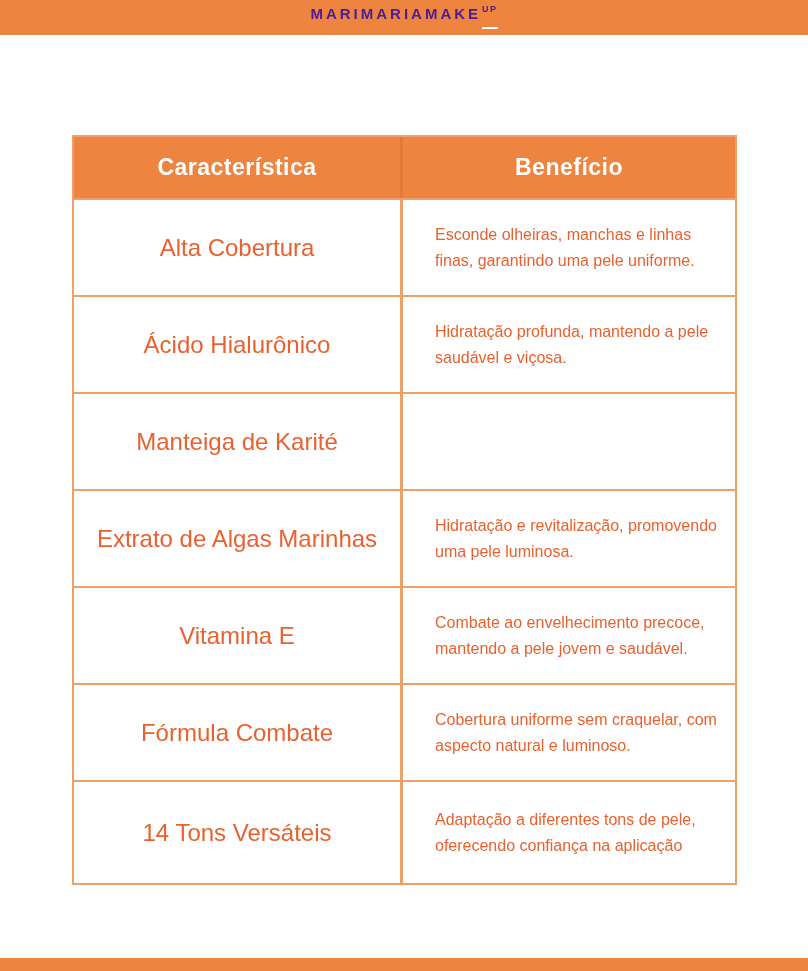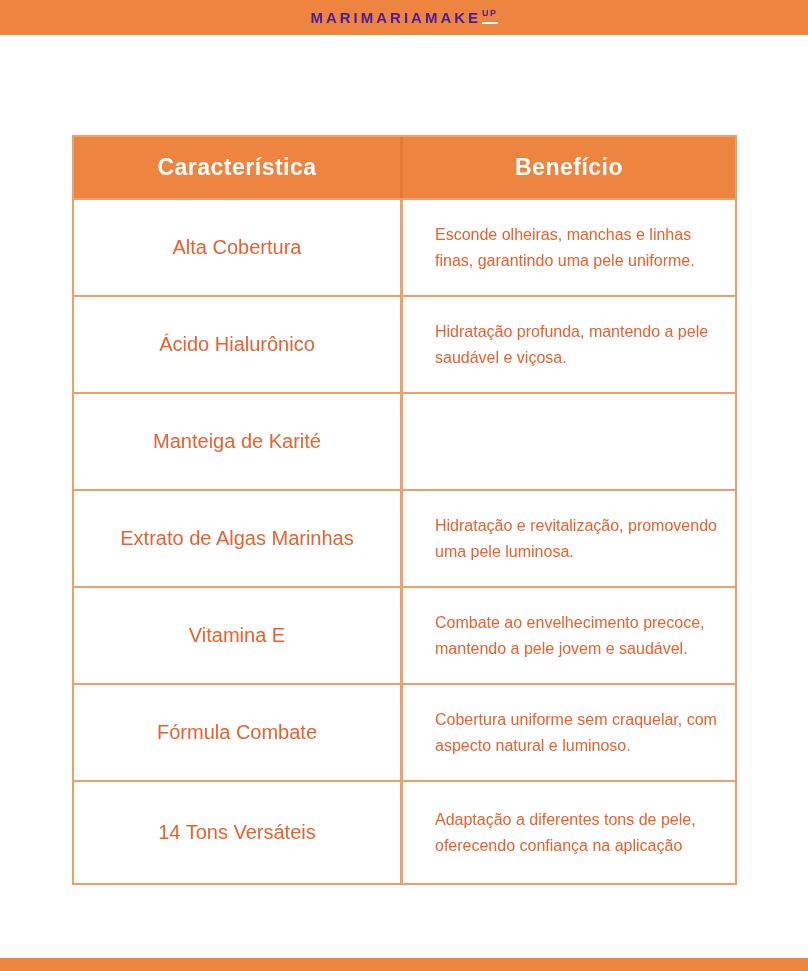--- a/index.html
+++ b/index.html
@@ -10,21 +10,21 @@
   .brand-bar{
     position:absolute;left:0;top:0;width:808px;height:35px;
     background:#ED8440;display:flex;align-items:center;justify-content:center;
   }
   .brand-logo{
     color:#4c1d95;font-weight:bold;font-size:15px;letter-spacing:3px;
     display:flex;align-items:flex-start;line-height:1;
   }
   .brand-logo .sup{
     font-size:9px;letter-spacing:1.5px;margin-left:1px;margin-top:-1px;
-    border-bottom:2px solid #ffffff;padding-bottom:4px;
+    border-bottom:2px solid #ffffff;padding-bottom:13px;
   }
   .footer-bar{
     position:absolute;left:0;bottom:0;width:808px;height:13px;background:#ED8440;
   }
   .info-table{
     position:absolute;left:72px;top:135px;width:665px;
     border:2px solid #EDA06A;box-sizing:border-box;background:#ffffff;
   }
   .t-row{
     display:grid;grid-template-columns:329px 1fr;
@@ -37,21 +37,21 @@
     color:#ffffff;font-size:23px;font-weight:bold;letter-spacing:0.5px;
     display:flex;align-items:center;justify-content:center;
   }
   .t-head .cell-left{border-right:3px solid #E07A36;}
   .t-body{height:95px;}
   .t-body.last{height:101px;}
   .cell{box-sizing:border-box;}
   .t-body .cell-left{
     border-right:3px solid #EDA06A;
     display:flex;align-items:center;justify-content:center;text-align:center;
-    color:#E9612E;font-size:20px;padding:0 10px;
+    color:#E9612E;font-size:24px;padding:0 10px;
   }
   .t-body .cell-right{
     display:flex;align-items:center;justify-content:flex-start;text-align:left;
     color:#E9612E;font-size:16px;line-height:26px;
     padding:0 18px 0 32px;
   }
 </style>
 </head>
 <body>
 

